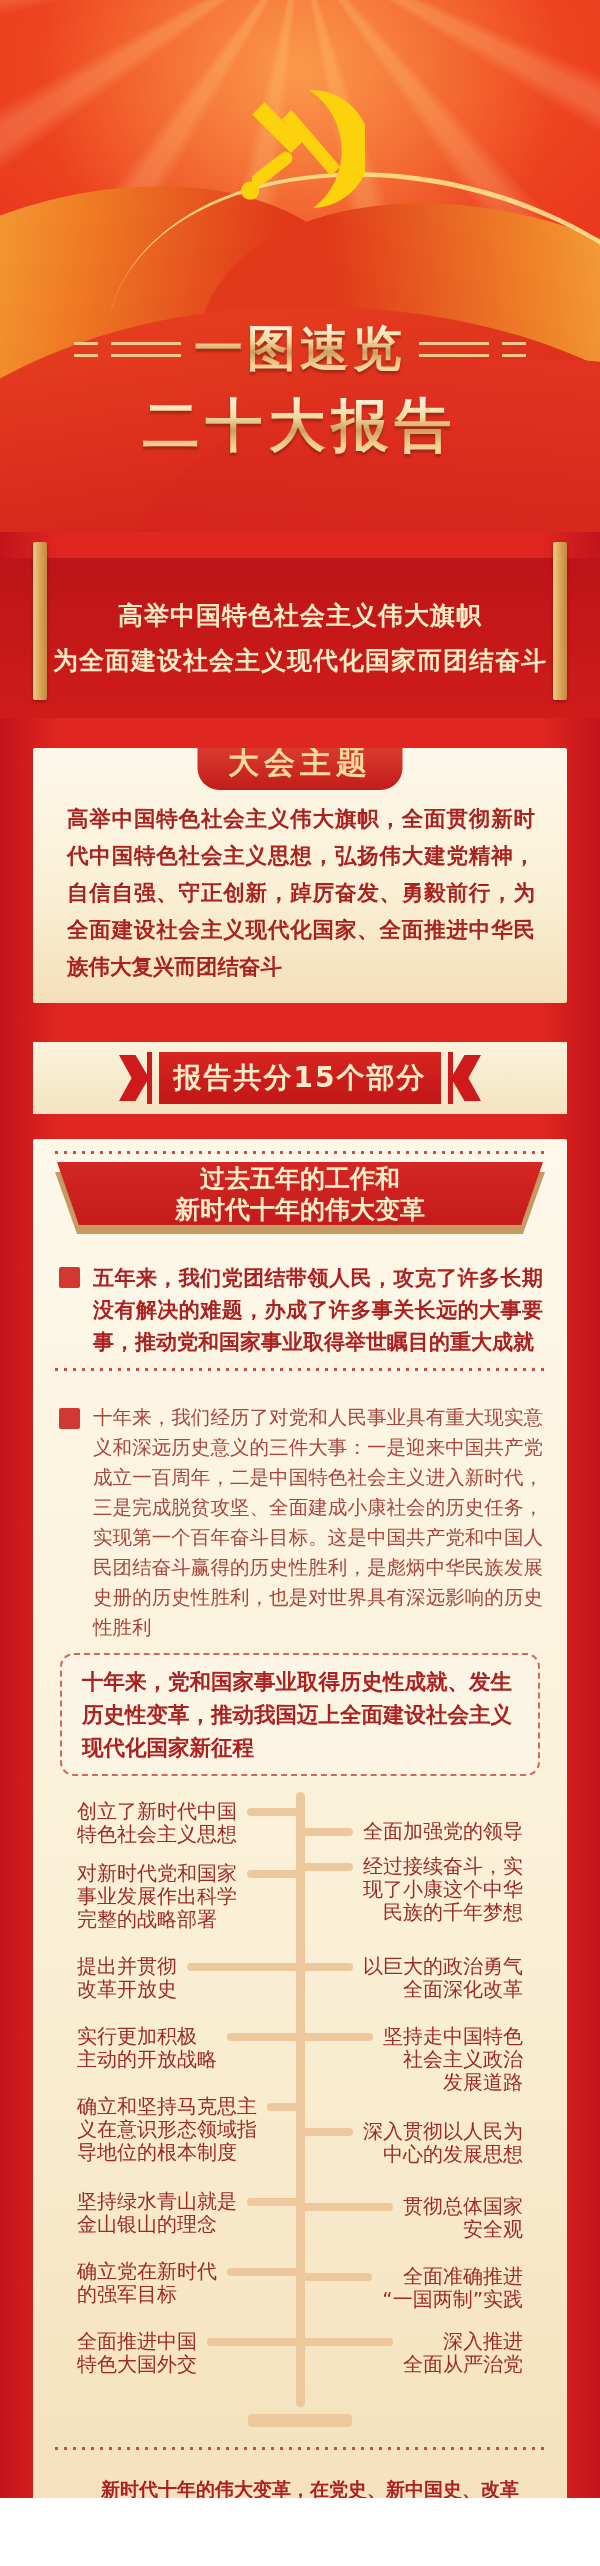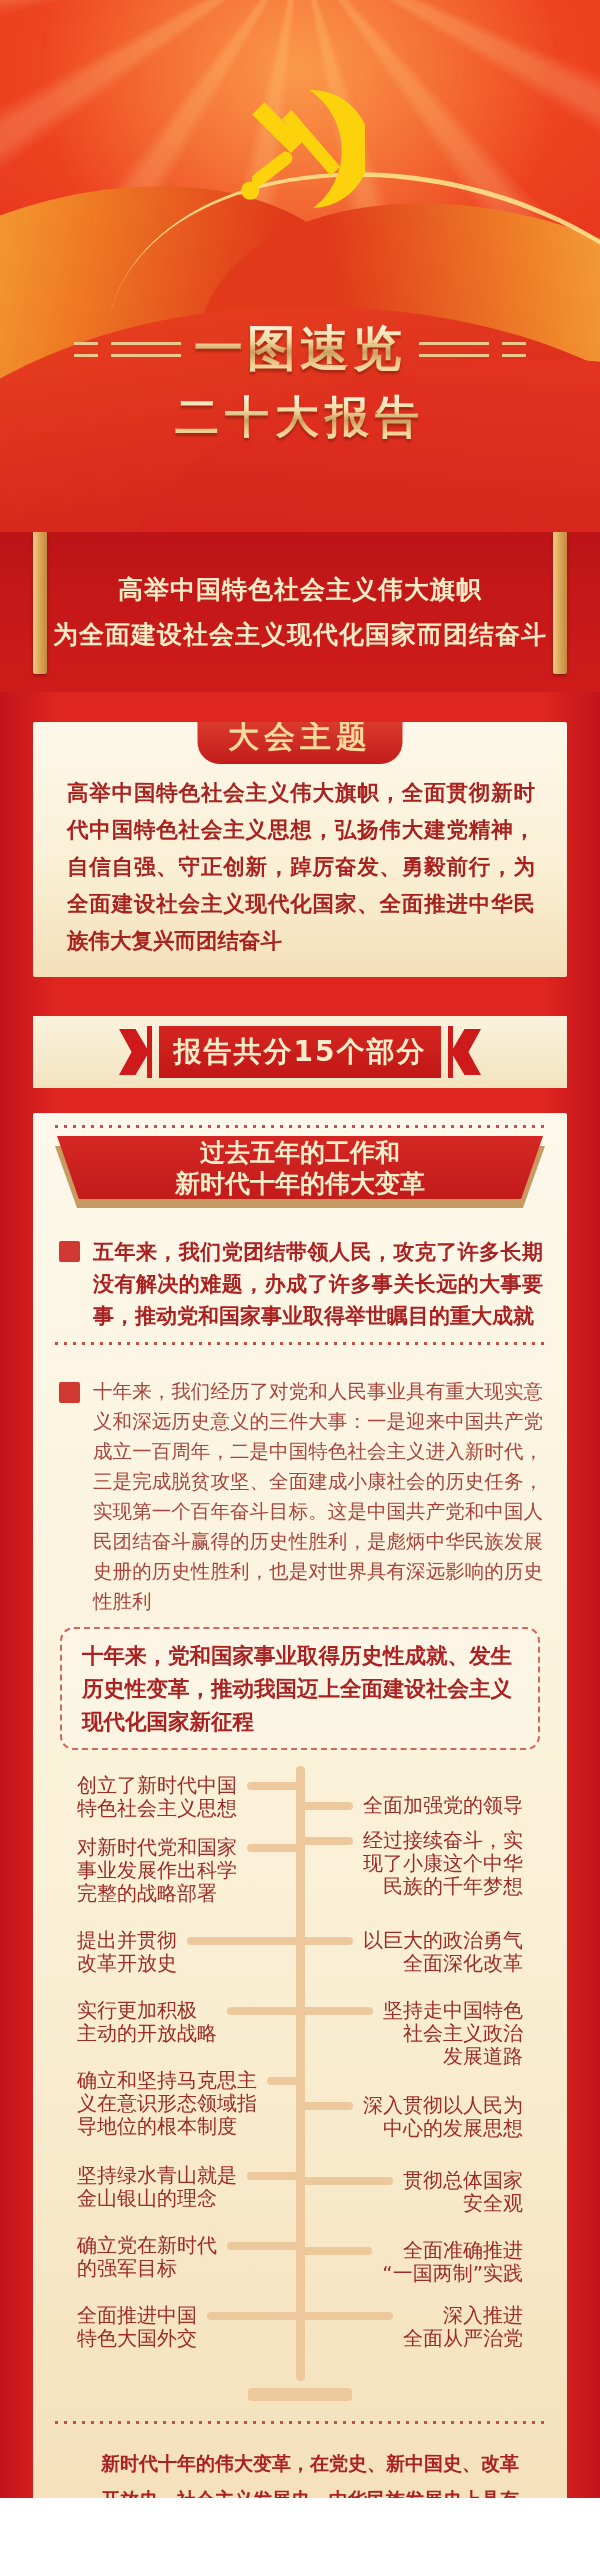--- a/index.html
+++ b/index.html
@@ -32,25 +32,25 @@
   .emblem{position:absolute;left:233px;top:86px;width:132px;height:122px;z-index:4;}
   .title-wrap{position:absolute;left:0;right:0;top:316px;z-index:5;}
   .t-row{display:flex;align-items:center;justify-content:center;gap:13px;}
   .dbl{width:70px;height:9px;border-top:3px solid #eec88e;border-bottom:3px solid #eec88e;}
   .dbl.short{width:24px;}
   .goldtxt{background:linear-gradient(180deg,#fffdf2 5%,#f3d9a0 38%,#caa060 55%,#eeca8c 72%,#fdf3cf 100%);
     -webkit-background-clip:text;background-clip:text;color:transparent;
     filter:drop-shadow(0 3px 1px rgba(122,30,8,0.55));}
   .title1{font-family:"DejaVu Serif","Liberation Serif",serif;font-size:49px;font-weight:700;letter-spacing:4px;}
   .title2{margin-top:6px;text-align:center;font-family:Liberation Serif, serif;
-    font-size:44px;font-weight:700;letter-spacing:6px;}
+    font-size:57px;font-weight:700;letter-spacing:6px;}
 
   
   .band{position:relative;height:160px;display:flex;flex-direction:column;align-items:center;
-    justify-content:center;gap:12px;background:linear-gradient(180deg,#bd1417,#cf1c1a);}
+    justify-content:center;gap:12px;background:linear-gradient(180deg,#bd1417,#cf1c1a);margin-top:26px;}
   .band-line{font-size:25px;font-weight:700;color:#f8ecc6;letter-spacing:1px;}
   .gbar{position:absolute;top:-16px;width:14px;height:158px;border-radius:2px;
     background:linear-gradient(90deg,#f2cb84,#d9a254 55%,#c18a42);box-shadow:0 2px 3px rgba(0,0,0,0.25);}
   .gbar.l{left:33px;} .gbar.r{right:33px;}
 
   
   .card{position:relative;margin:0 33px;border-radius:2px;overflow:hidden;
     background:linear-gradient(180deg,#fdf8ea 0%,#faf0d6 55%,#f4dfb9 100%);}
   .card1{margin-top:30px;height:255px;padding:52px 32px 0 34px;box-sizing:border-box;}
   .card1-body{font-size:21.5px;line-height:37px;font-weight:700;color:#a8221f;text-align:justify;}

